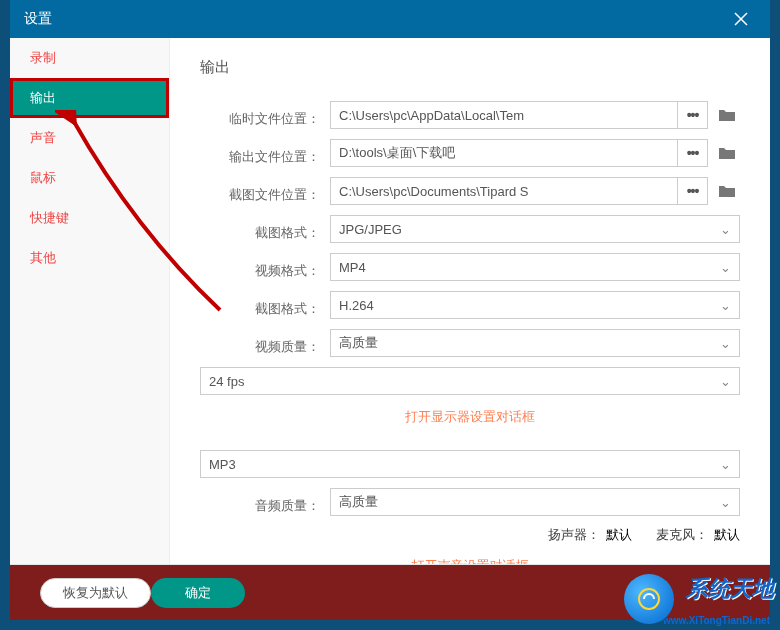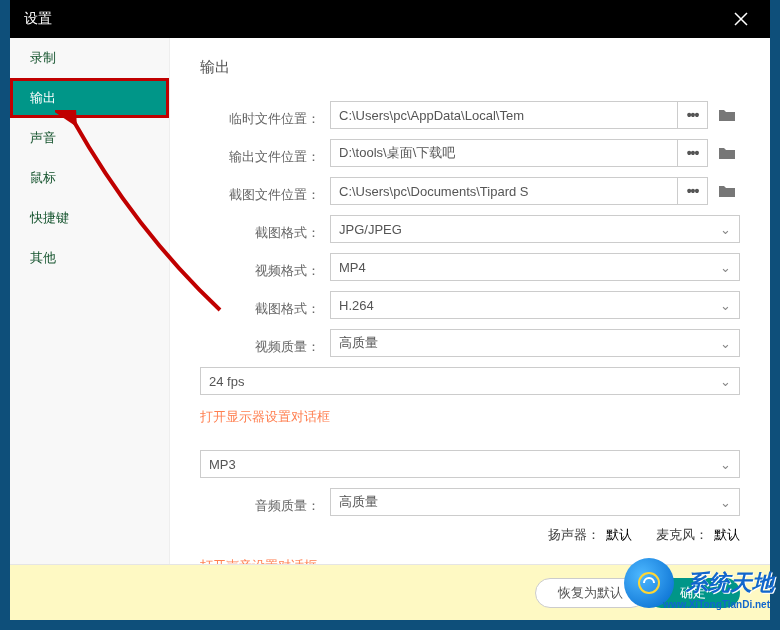--- a/index.html
+++ b/index.html
@@ -1,44 +1,44 @@
 <!DOCTYPE html>
 <html><head>
   <meta charset="utf-8">
   <style>
     * { box-sizing: border-box; margin: 0; padding: 0; }
     body { font-family: "Microsoft YaHei", sans-serif; width: 780px; height: 630px; background: #0e4f7a; overflow: hidden; position: relative; }
     .window { position: absolute; left: 10px; top: 0; right: 10px; bottom: 10px; background: #fff; display: flex; flex-direction: column; }
-    .titlebar { background: #000000; color: #fff; height: 38px; display: flex; align-items: center; padding: 0 14px; justify-content: space-between; }
+    .titlebar { background: #0369a1; color: #fff; height: 38px; display: flex; align-items: center; padding: 0 14px; justify-content: space-between; }
     .titlebar-title { font-size: 14px; }
     .close-btn { width: 30px; height: 30px; display: flex; align-items: center; justify-content: center; cursor: pointer; }
     .body { flex: 1; display: flex; overflow: hidden; }
     .sidebar { width: 160px; background: #f8f8f8; border-right: 1px solid #eee; }
-    .sidebar-item { height: 40px; display: flex; align-items: center; padding-left: 20px; font-size: 13px; color: #14532d; cursor: pointer; }
+    .sidebar-item { height: 40px; display: flex; align-items: center; padding-left: 20px; font-size: 13px; color: #ef4444; cursor: pointer; }
     .sidebar-item.active { background: #009688; color: #fff; }
     .sidebar-item.highlight { outline: 3px solid #c00000; outline-offset: -3px; }
     .main { flex: 1; padding: 20px 30px 10px 30px; overflow-y: auto; position: relative; }
     .section-title { font-size: 15px; color: #555; margin-bottom: 24px; }
     .row { display: flex; align-items: center; margin-bottom: 10px; }
     .label { width: 120px; text-align: right; font-size: 13px; color: #666; margin-right: 10px; margin-top: 8px; }
     .input-box { flex: 1; height: 28px; border: 1px solid #ccc; padding: 0 8px; font-size: 13px; color: #555; display: flex; align-items: center; overflow: hidden; white-space: nowrap; text-overflow: ellipsis; background: #fff; }
     .btn-dots { width: 30px; height: 28px; border: 1px solid #ccc; border-left: none; display: flex; align-items: center; justify-content: center; font-size: 14px; color: #555; cursor: pointer; letter-spacing: -1px; font-weight: bold; }
     .btn-folder { width: 26px; height: 28px; margin-left: 6px; display: flex; align-items: center; justify-content: center; cursor: pointer; }
     .select-box { flex: 1; height: 28px; border: 1px solid #ccc; padding: 0 8px; font-size: 13px; color: #555; display: flex; align-items: center; justify-content: space-between; cursor: pointer; background: #fff; }
     .chevron { color: #888; }
-    .link-row { text-align: left; margin: 12px 0 24px 0; }
+    .link-row { text-align: center; margin: 12px 0 24px 0; }
     .link { color: #ff7f50; font-size: 13px; cursor: pointer; text-decoration: none; }
     .device-row { display: flex; justify-content: flex-end; gap: 24px; font-size: 13px; color: #666; margin-top: 10px; margin-bottom: 8px; }
     .device-row span.lbl { color: #404040; }
     .device-row span.val { color: #000000; margin-left: 6px; }
-    .footer { height: 56px; border-top: 1px solid #e5e5e5; display: flex; align-items: center; justify-content: flex-end; padding: 4px 30px; background: #fef9c3; }
+    .footer { height: 56px; border-top: 1px solid #e5e5e5; display: flex; align-items: center; justify-content: flex-start; padding: 4px 30px; background: #7f1d1d; }
     .btn-reset { height: 30px; padding: 0 22px; border: 1px solid #ccc; border-radius: 15px; background: #fff; color: #555; font-size: 13px; cursor: pointer; }
     .btn-ok { height: 30px; padding: 0 34px; border: none; border-radius: 15px; background: #009688; color: #fff; font-size: 13px; cursor: pointer; }
     .arrow-svg { position: absolute; left: 55px; top: 110px; pointer-events: none; z-index: 10; }
-    .watermark { position: absolute; right: 6px; bottom: 22px; display: flex; align-items: center; gap: 12px; z-index: 20; }
+    .watermark { position: absolute; right: 6px; bottom: 6px; display: flex; align-items: flex-start; gap: 12px; z-index: 20; }
     .wm-circle { width: 50px; height: 50px; border-radius: 50%; background: radial-gradient(circle at 35% 35%, #4db8ff, #0066cc); display: flex; align-items: center; justify-content: center; position: relative; }
     .wm-text { font-size: 22px; color: #1166cc; font-weight: bold; font-style: italic; text-shadow: 1px 1px 0 #fff; }
     .wm-url { position: absolute; right: 4px; bottom: -2px; font-size: 10px; color: #1166cc; font-weight: bold; }
   </style>
 </head>
 <body>
 
 <div class="window">
 
   <div class="titlebar">

